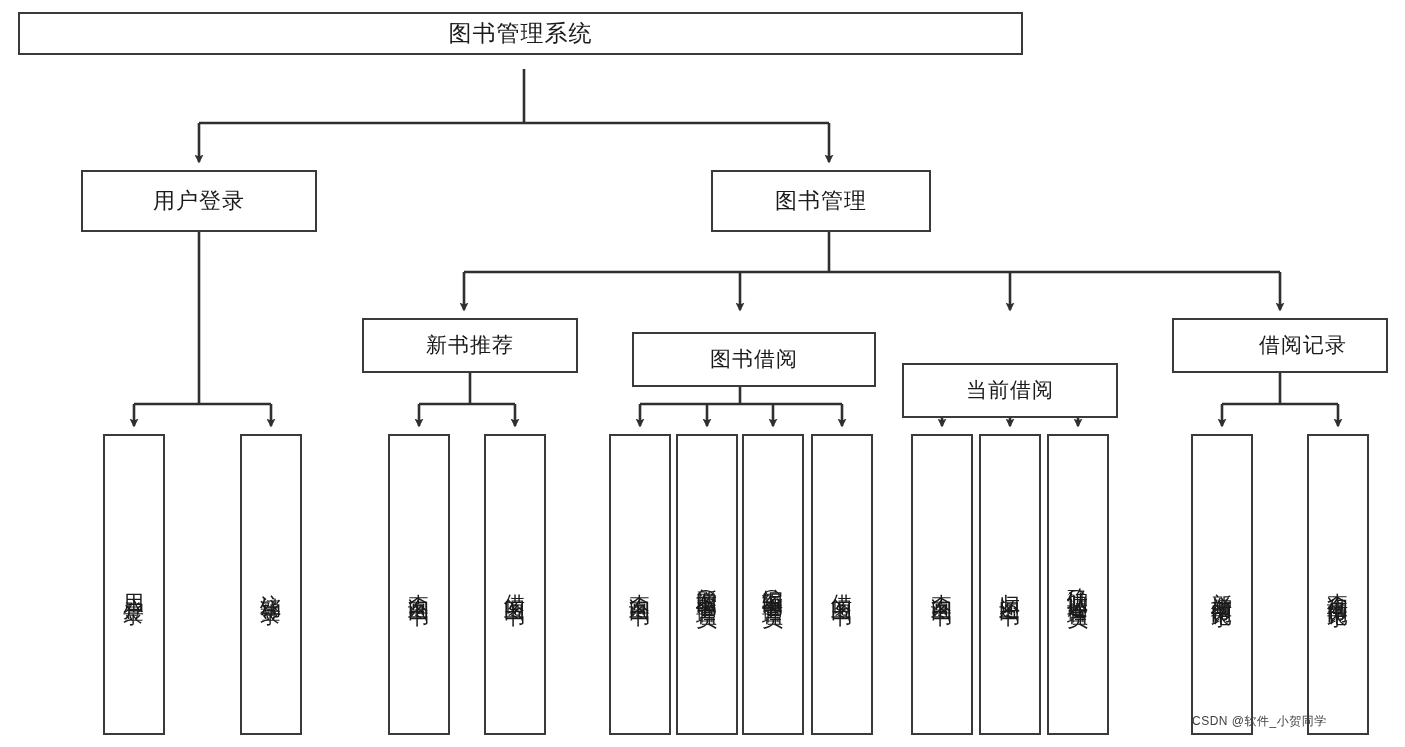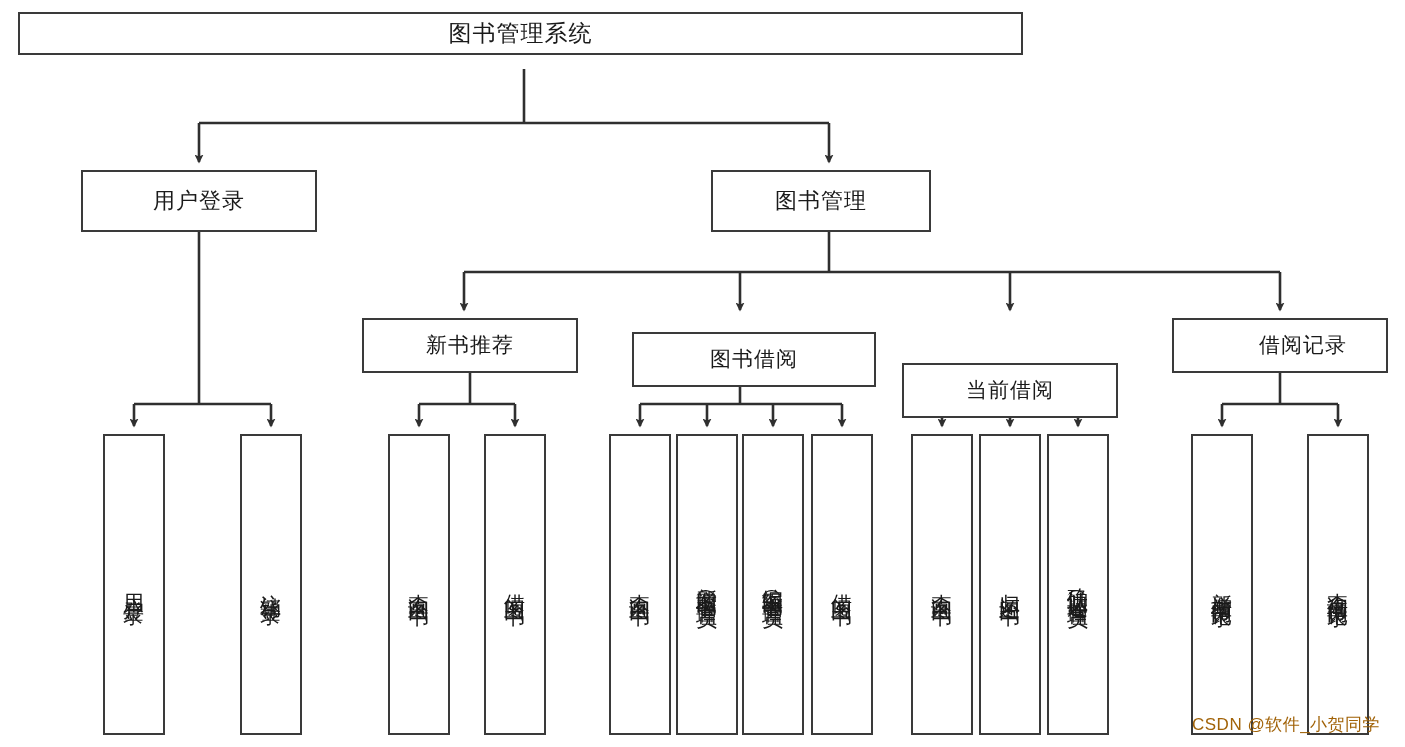--- a/index.html
+++ b/index.html
@@ -78,22 +78,22 @@
     line-height: 1;
     white-space: nowrap;
   }
   .leaf.tall .lbl {
     letter-spacing: 3px;
   }
   .wm {
     position: absolute;
     left: 1192px;
     top: 713px;
-    font-size: 17px;
-    color: #a16207;
+    font-size: 12px;
+    color: #404040;
     white-space: nowrap;
     letter-spacing: 0.5px;
   }
 </style>
 </head>
 <body>
 
 <div id="canvas">
 
   <svg class="wires" viewBox="0 0 1405 747" xmlns="http://www.w3.org/2000/svg">

